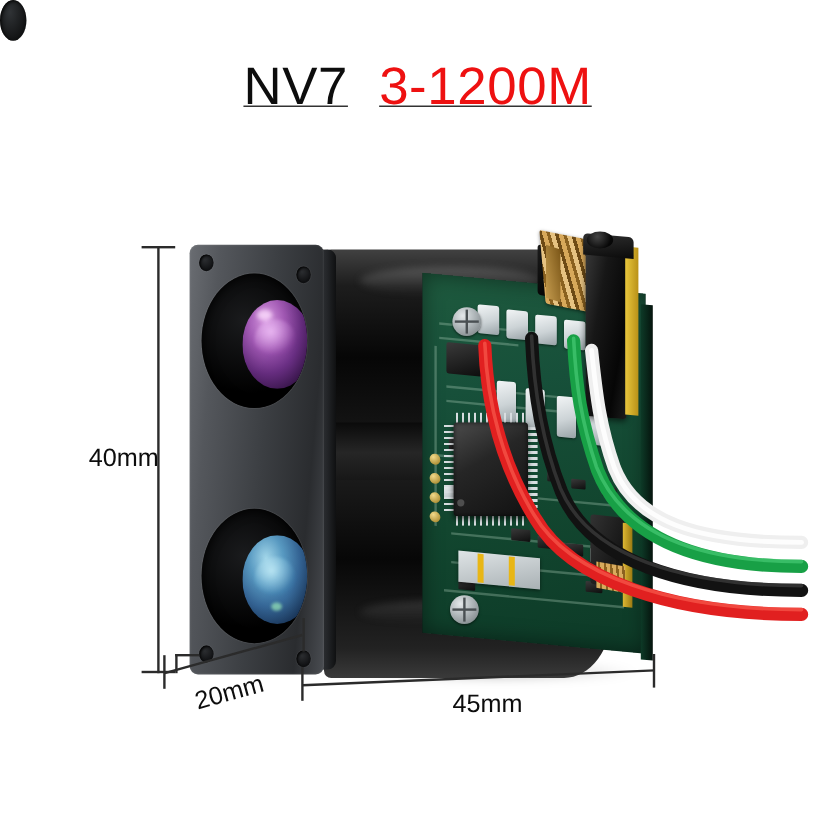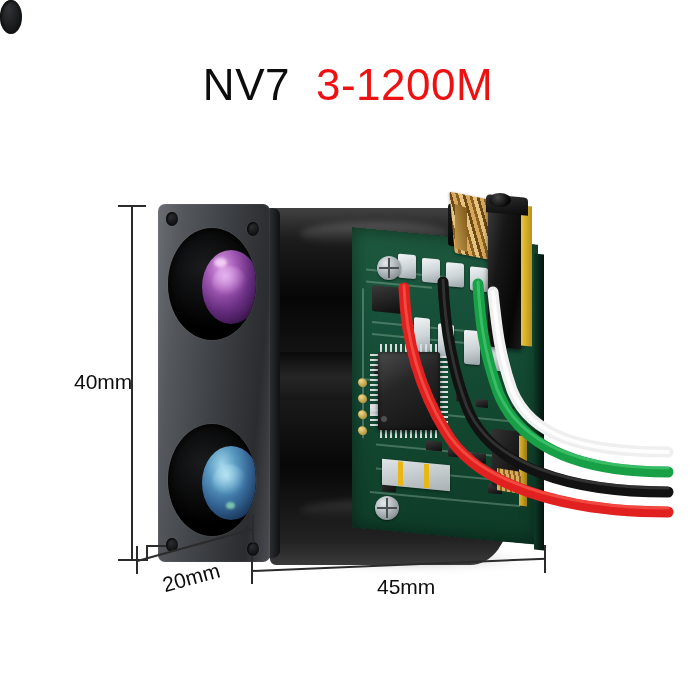--- a/index.html
+++ b/index.html
@@ -16,24 +16,25 @@
     width: 700px;
     height: 700px;
     background: #ffffff;
     overflow: hidden;
   }
 
   
   #title-block {
     position: absolute;
     left: 0;
-    top: 60px;
+    top: 48px;
     width: 696px;
     text-align: center;
     white-space: nowrap;
+    text-decoration: underline;
   }
   #title-model {
     font-size: 44px;
     font-weight: 400;
     letter-spacing: 0.5px;
     color: #0d0d0d;
     font-family: "Liberation Sans", sans-serif;
   }
   #title-range {
     font-size: 44px;

